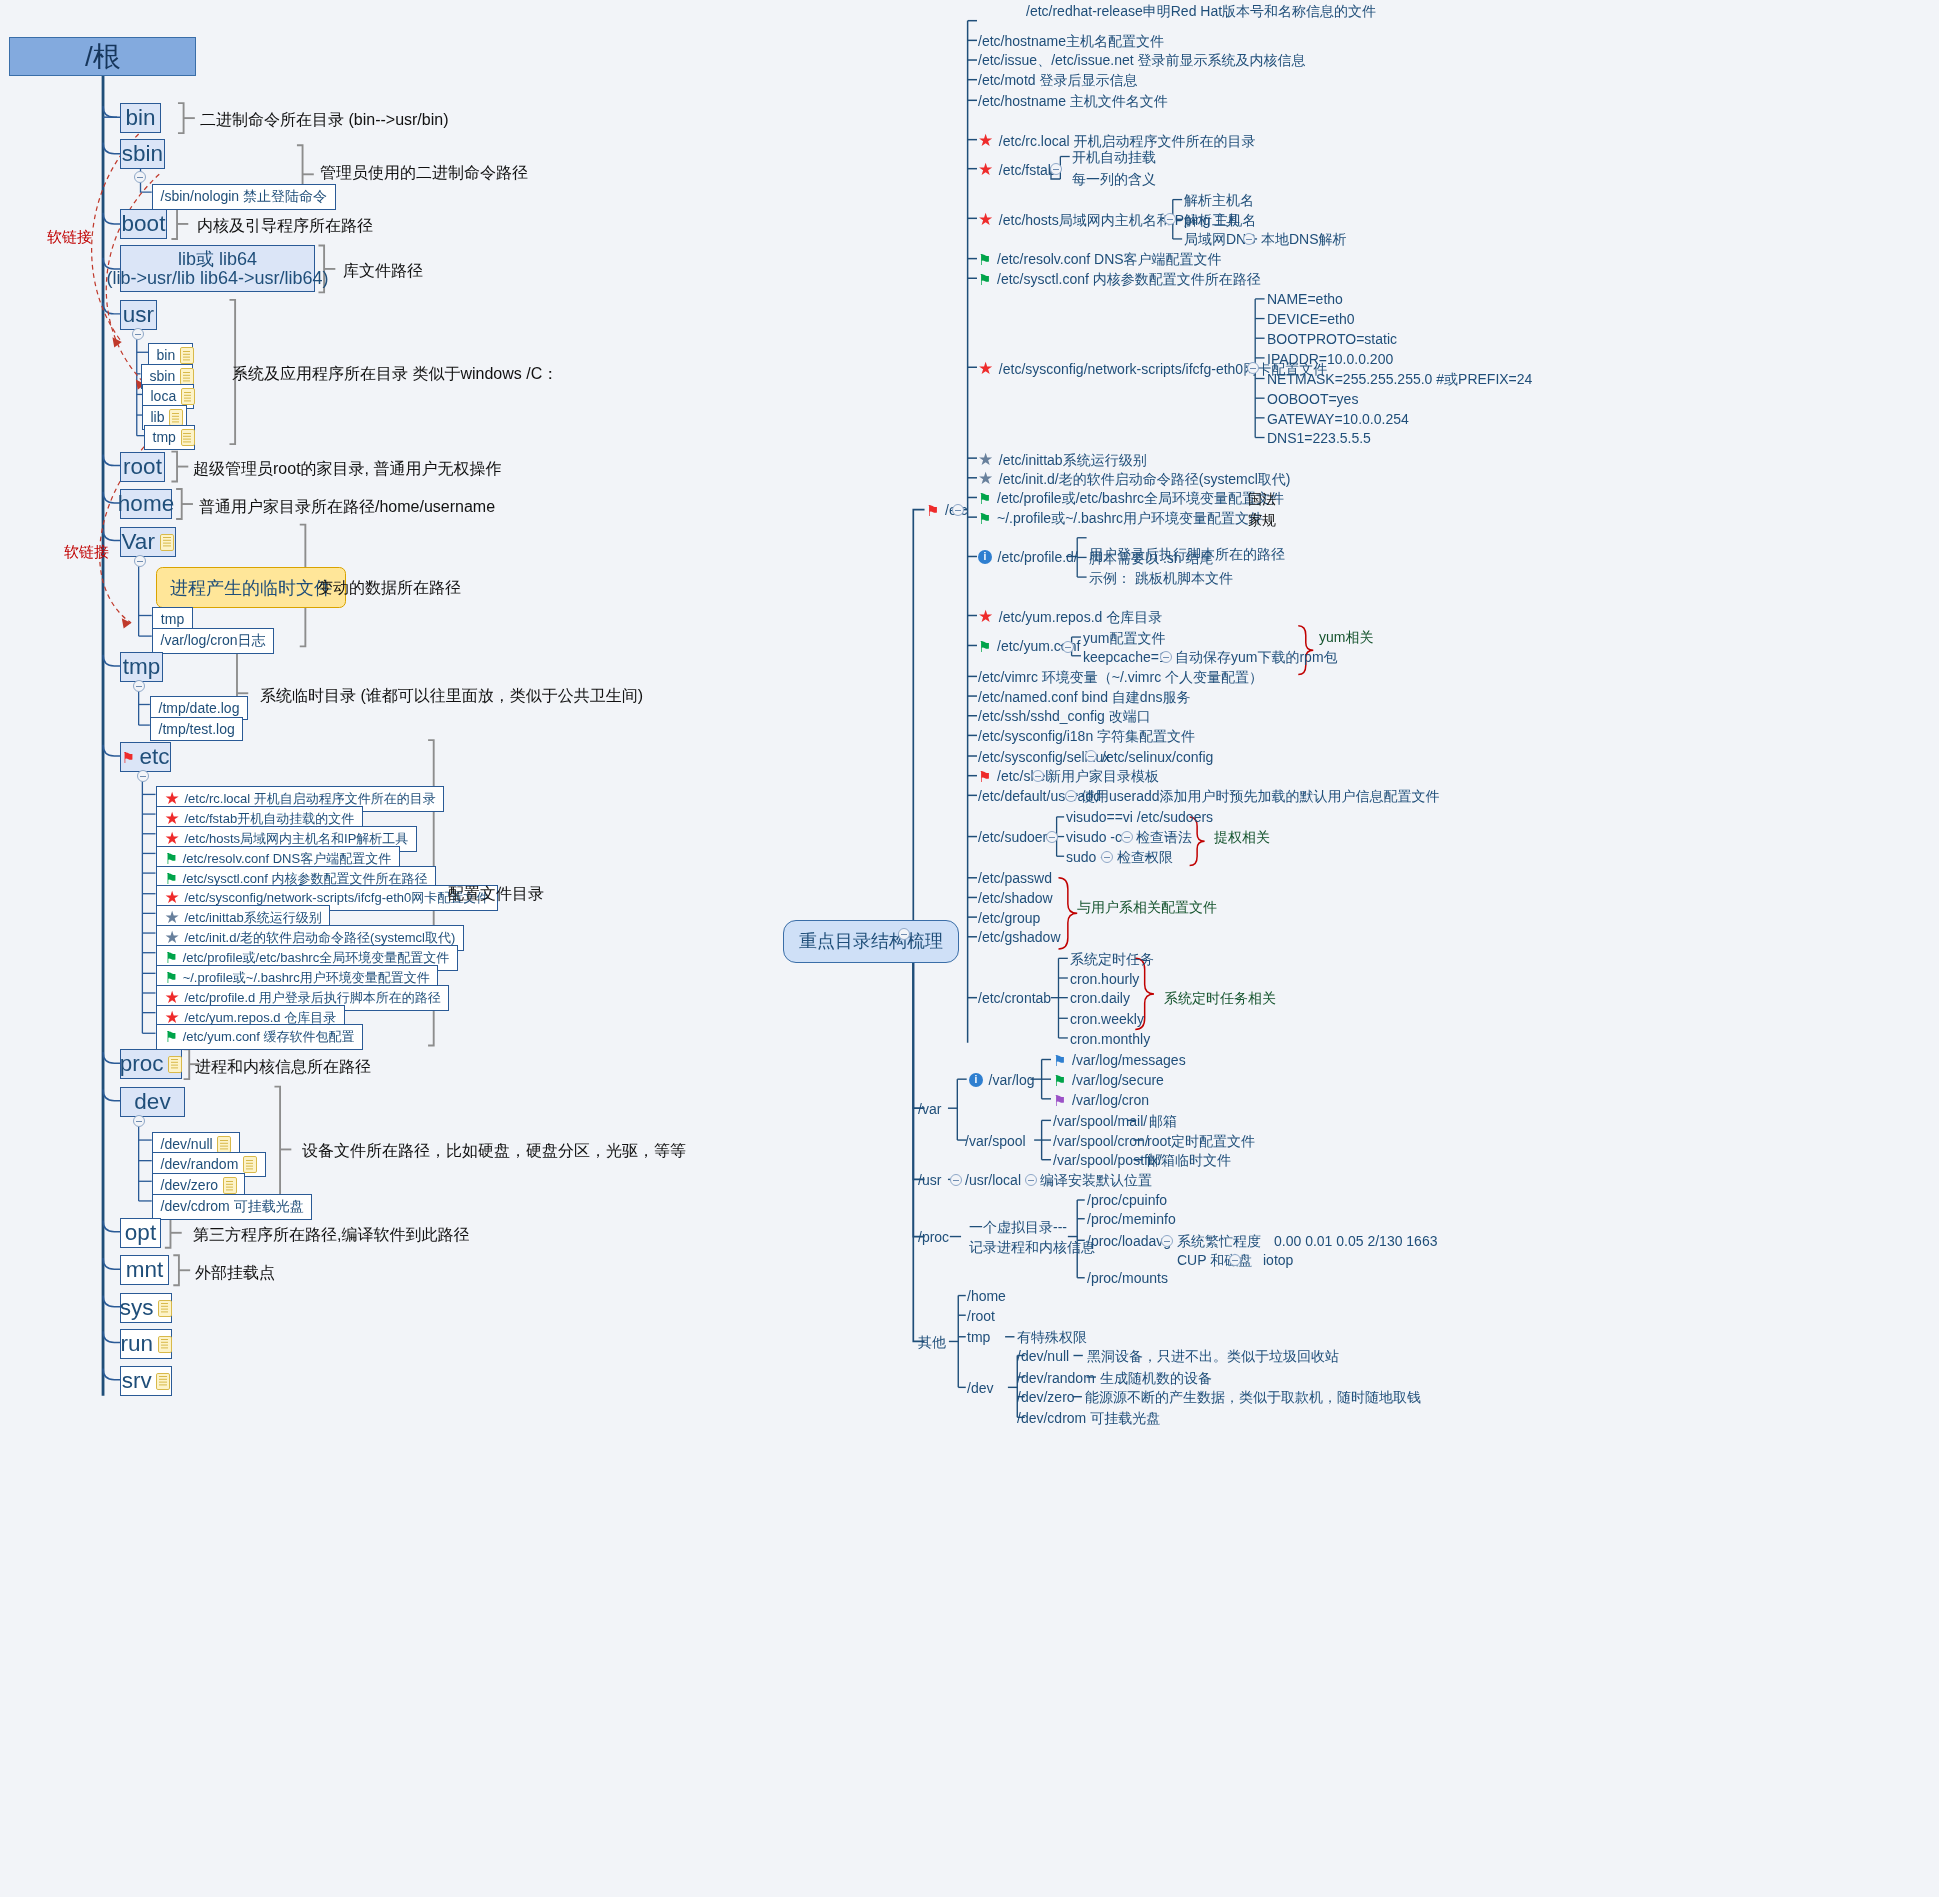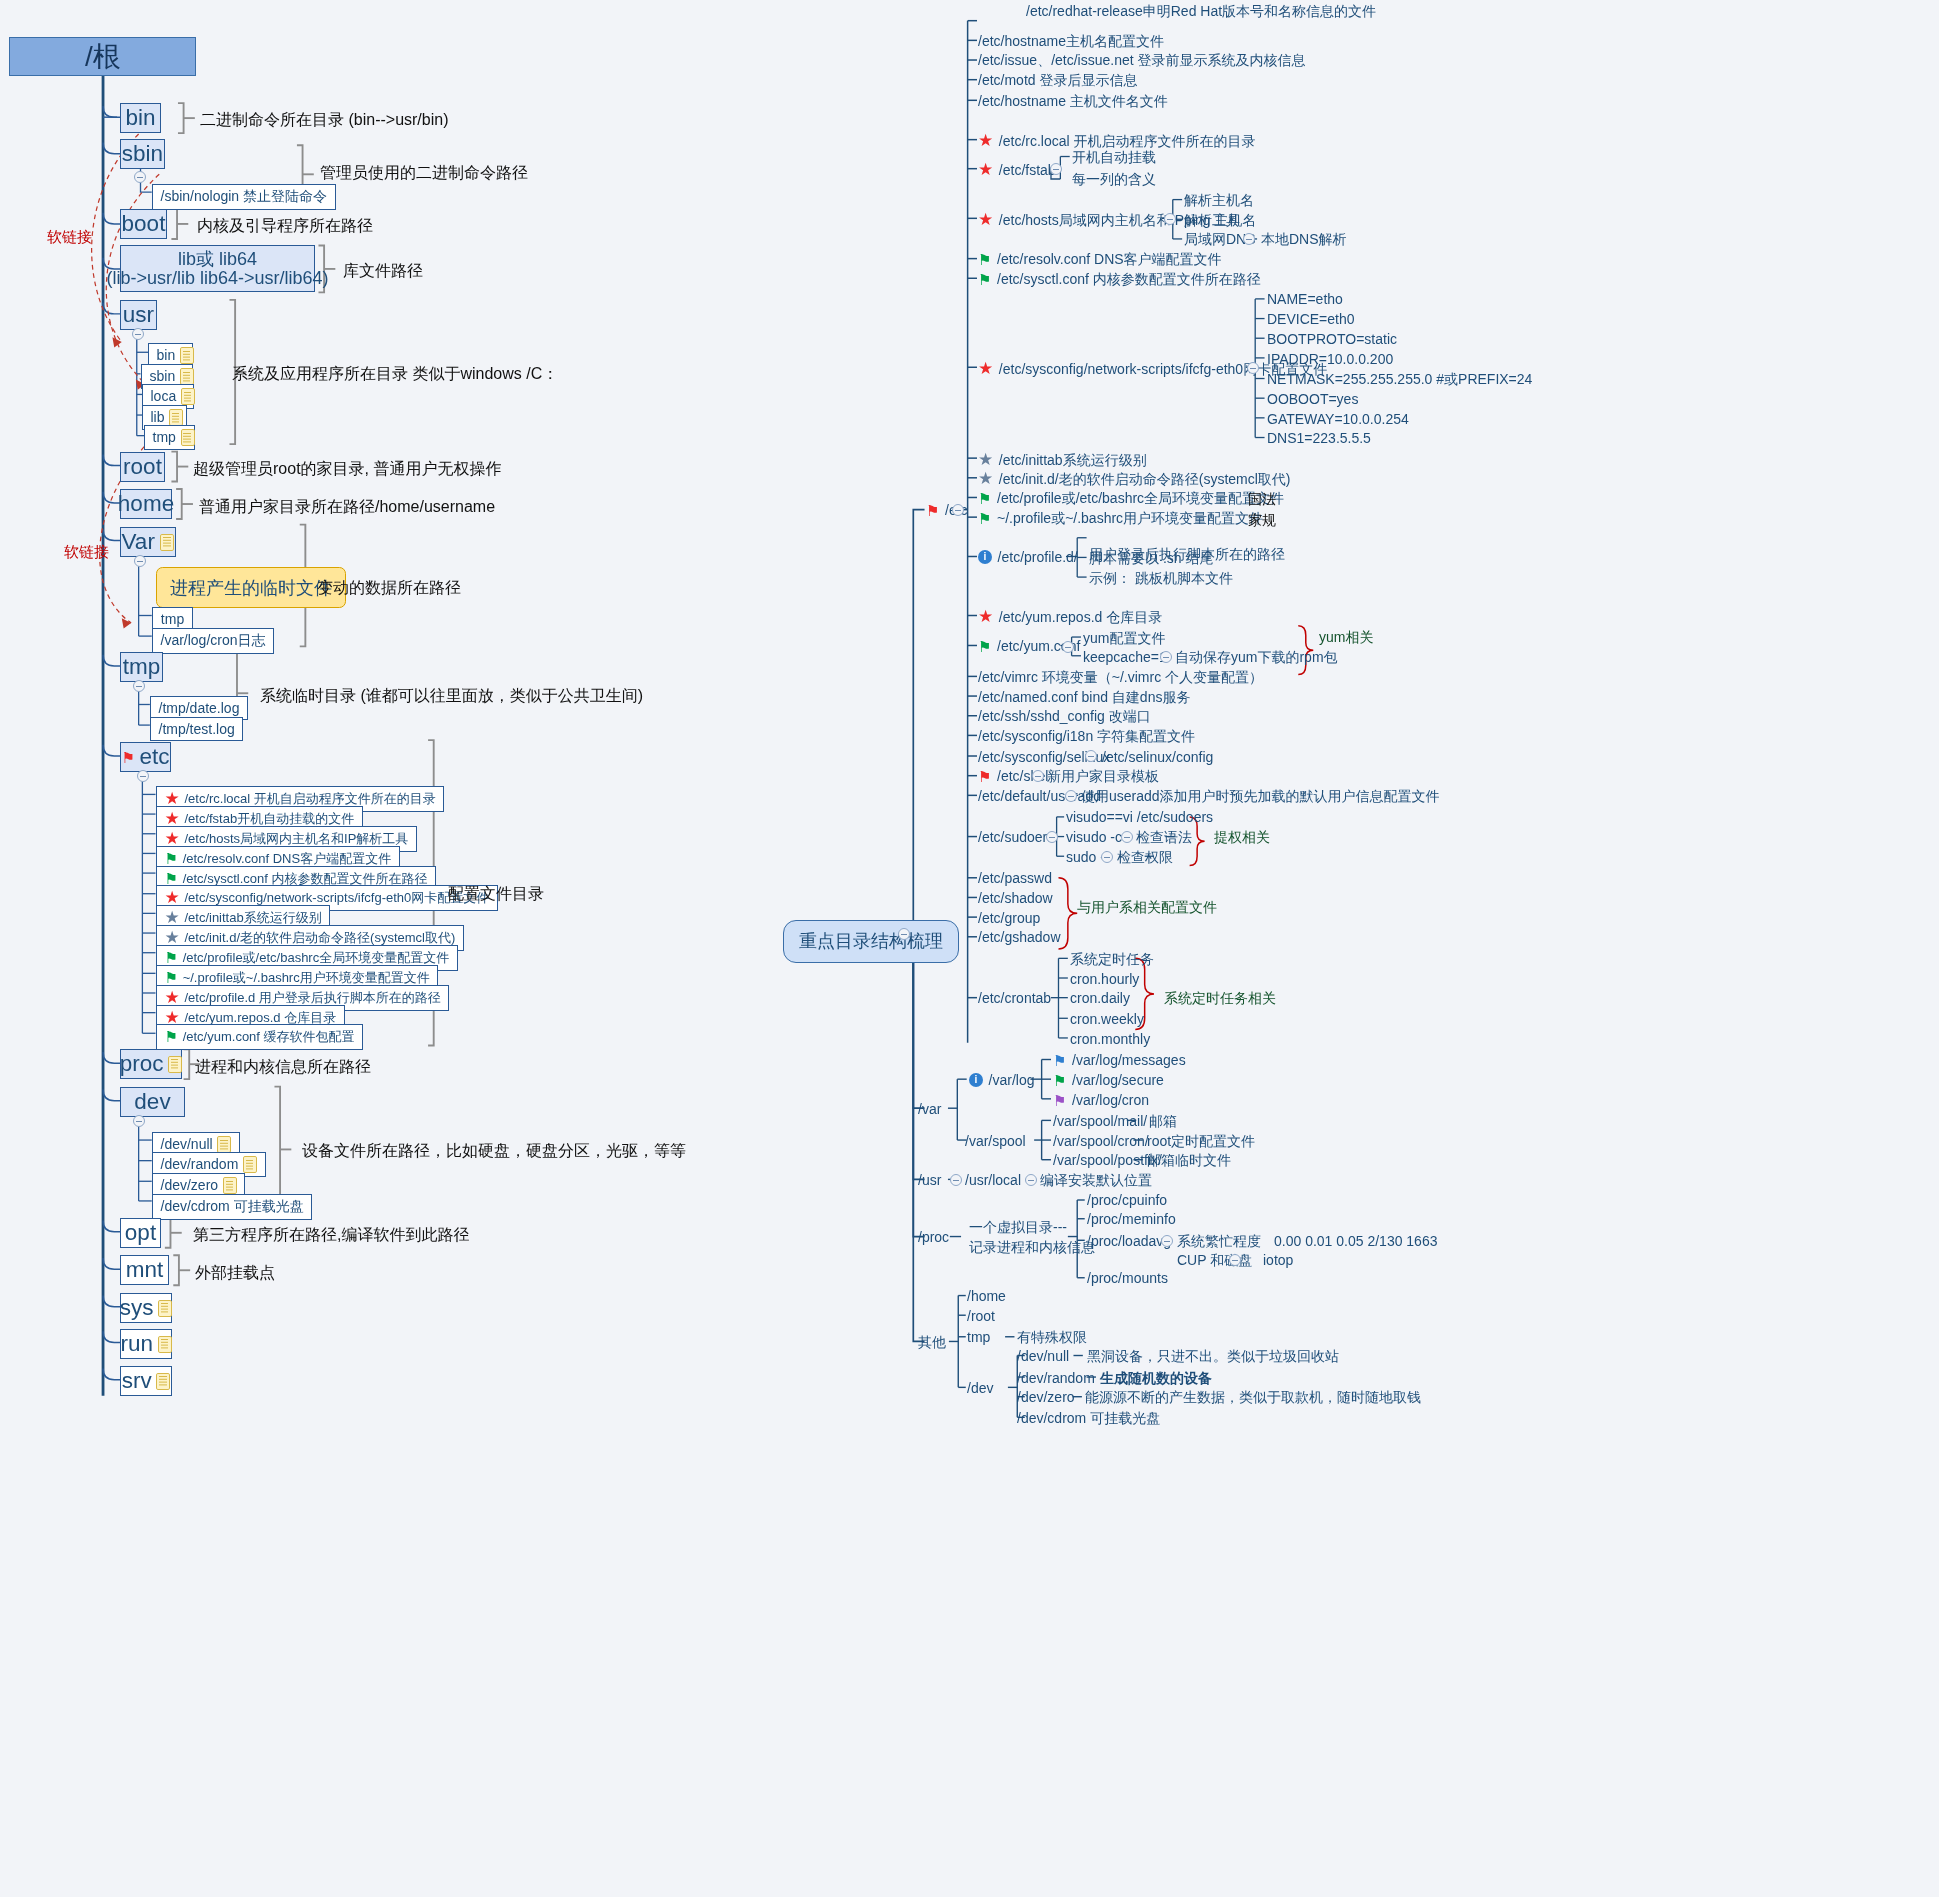--- a/index.html
+++ b/index.html
@@ -963,21 +963,21 @@
     </div>
 <div class="u-item" style="left:1017px;top:1348px;">
   <span class="txt">/dev/null</span>
     </div>
 <div class="u-item" style="left:1087px;top:1348px;">
   <span class="txt">黑洞设备，只进不出。类似于垃圾回收站</span>
     </div>
 <div class="u-item" style="left:1017px;top:1370px;">
   <span class="txt">/dev/random</span>
     </div>
-<div class="u-item" style="left:1100px;top:1370px;font-weight:bold;">
+<div class="u-item" style="left:1100px;top:1370px;">
   <span class="txt">生成随机数的设备</span>
     </div>
 <div class="u-item" style="left:1017px;top:1389px;">
   <span class="txt">/dev/zero</span>
     </div>
 <div class="u-item" style="left:1085px;top:1389px;">
   <span class="txt">能源源不断的产生数据，类似于取款机，随时随地取钱</span>
     </div>
 <div class="u-item" style="left:1017px;top:1410px;">
   <span class="txt">/dev/cdrom  可挂载光盘</span>

